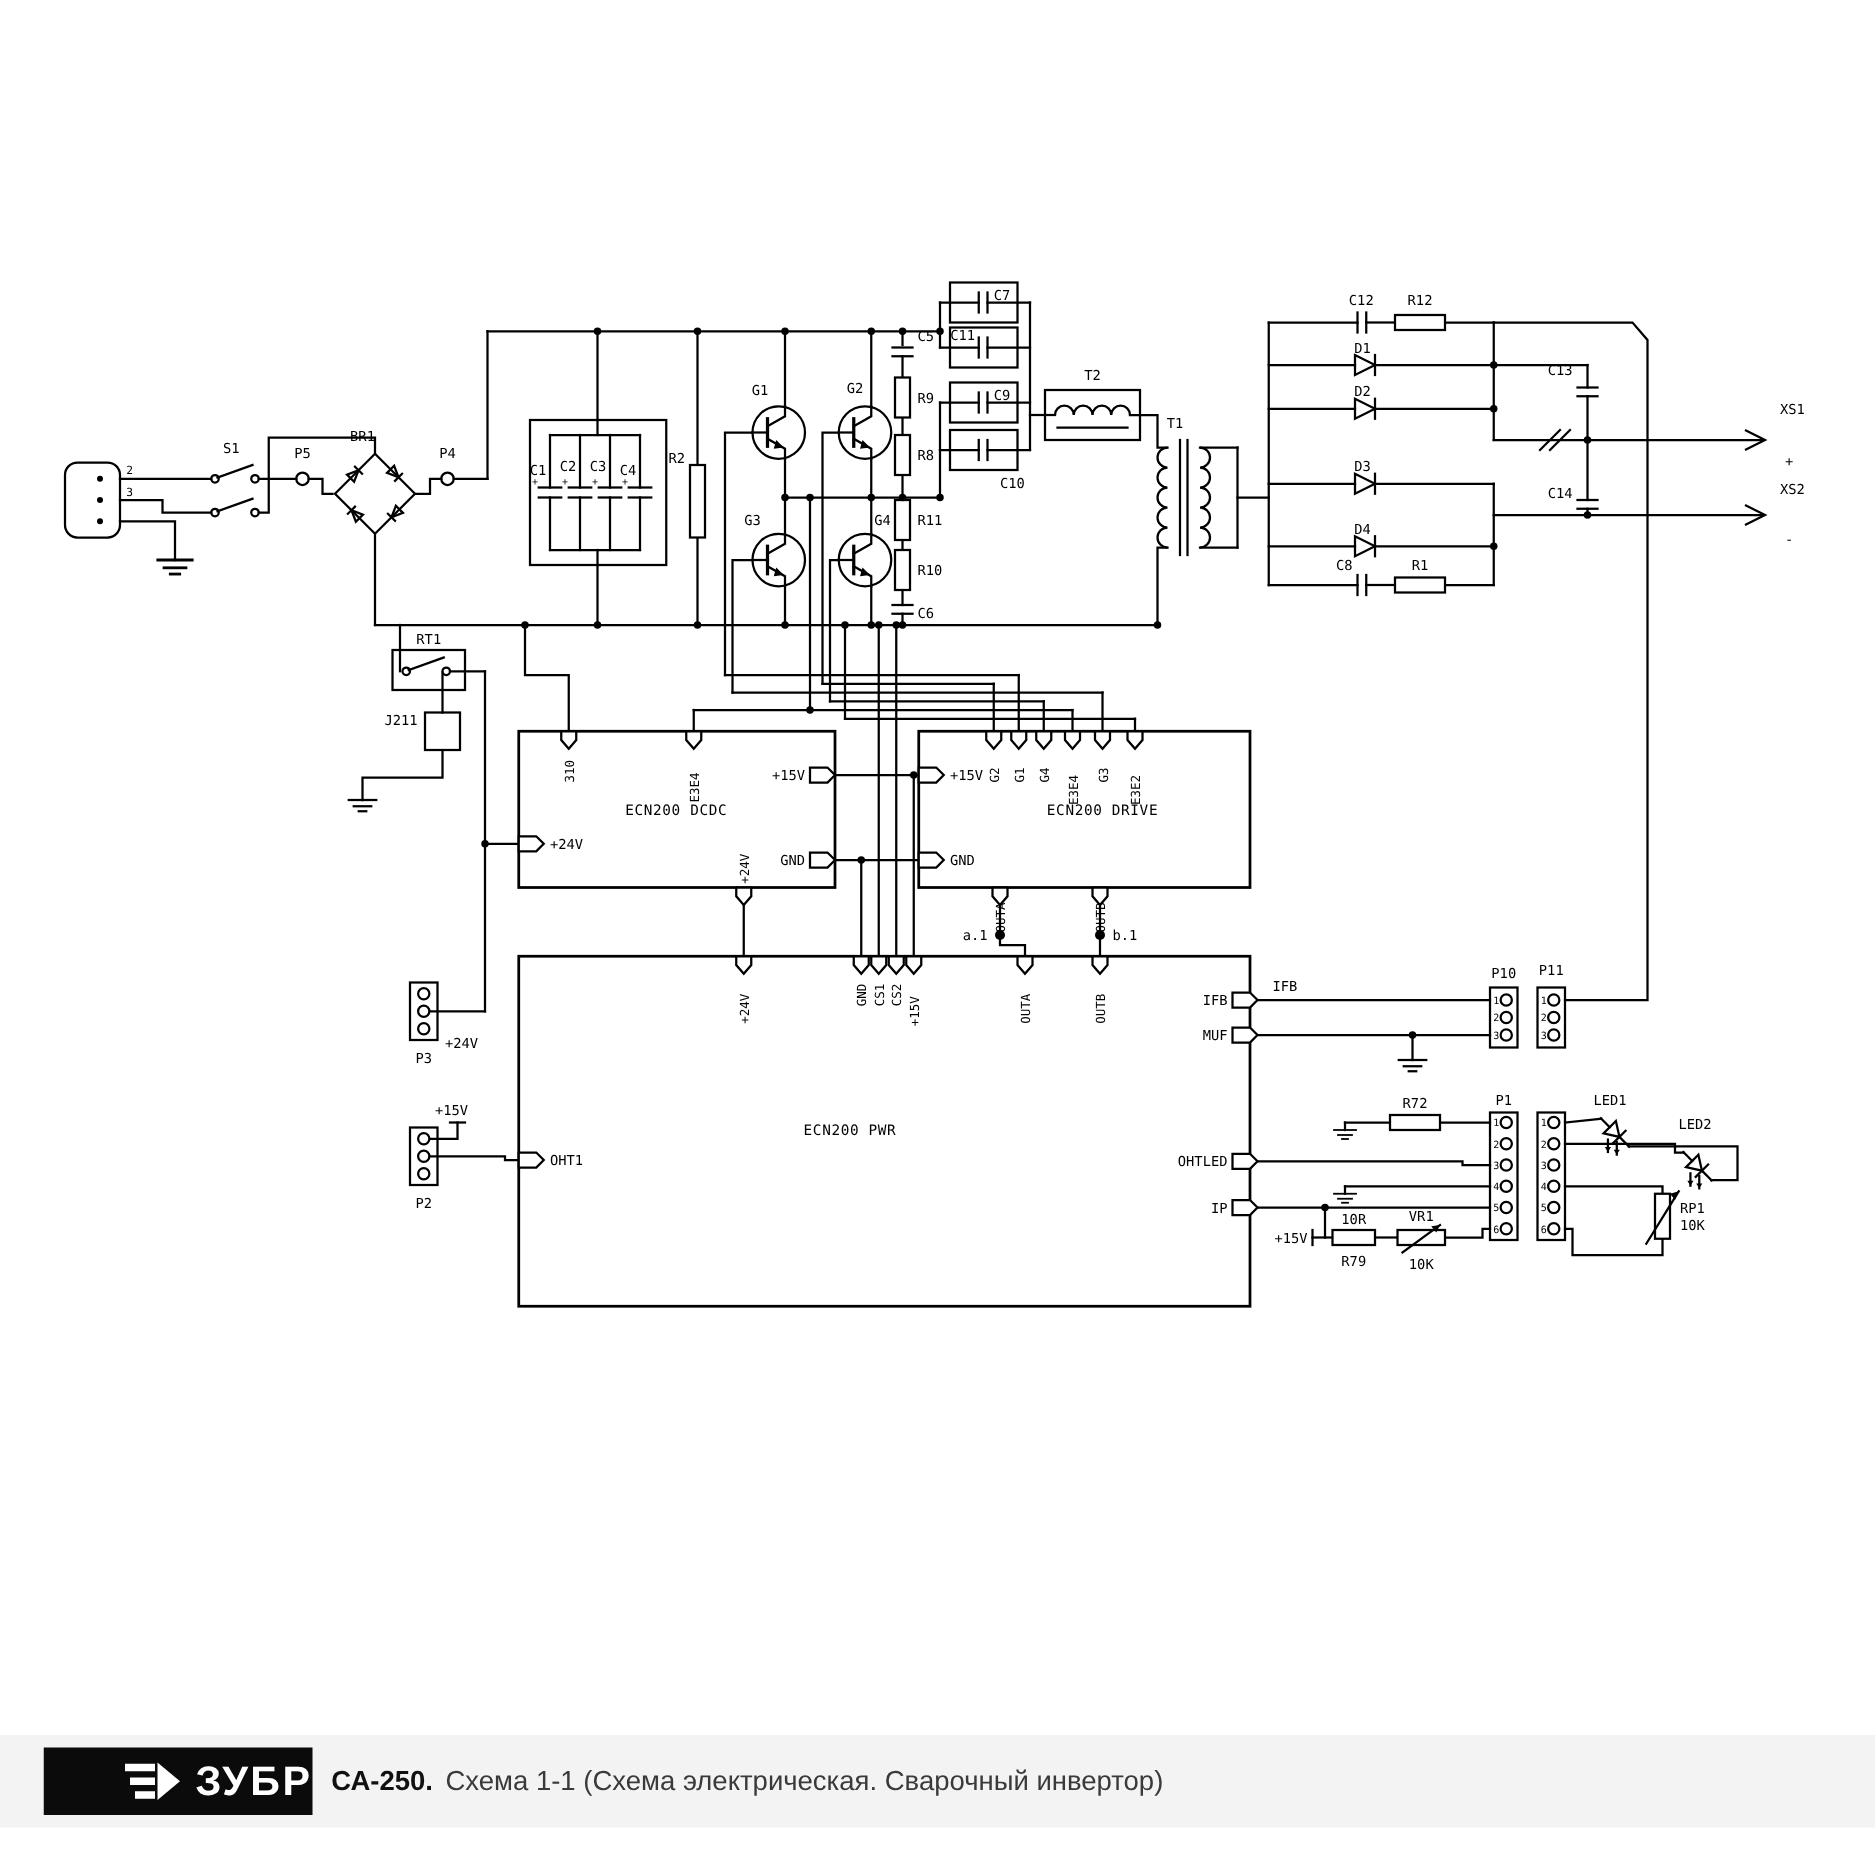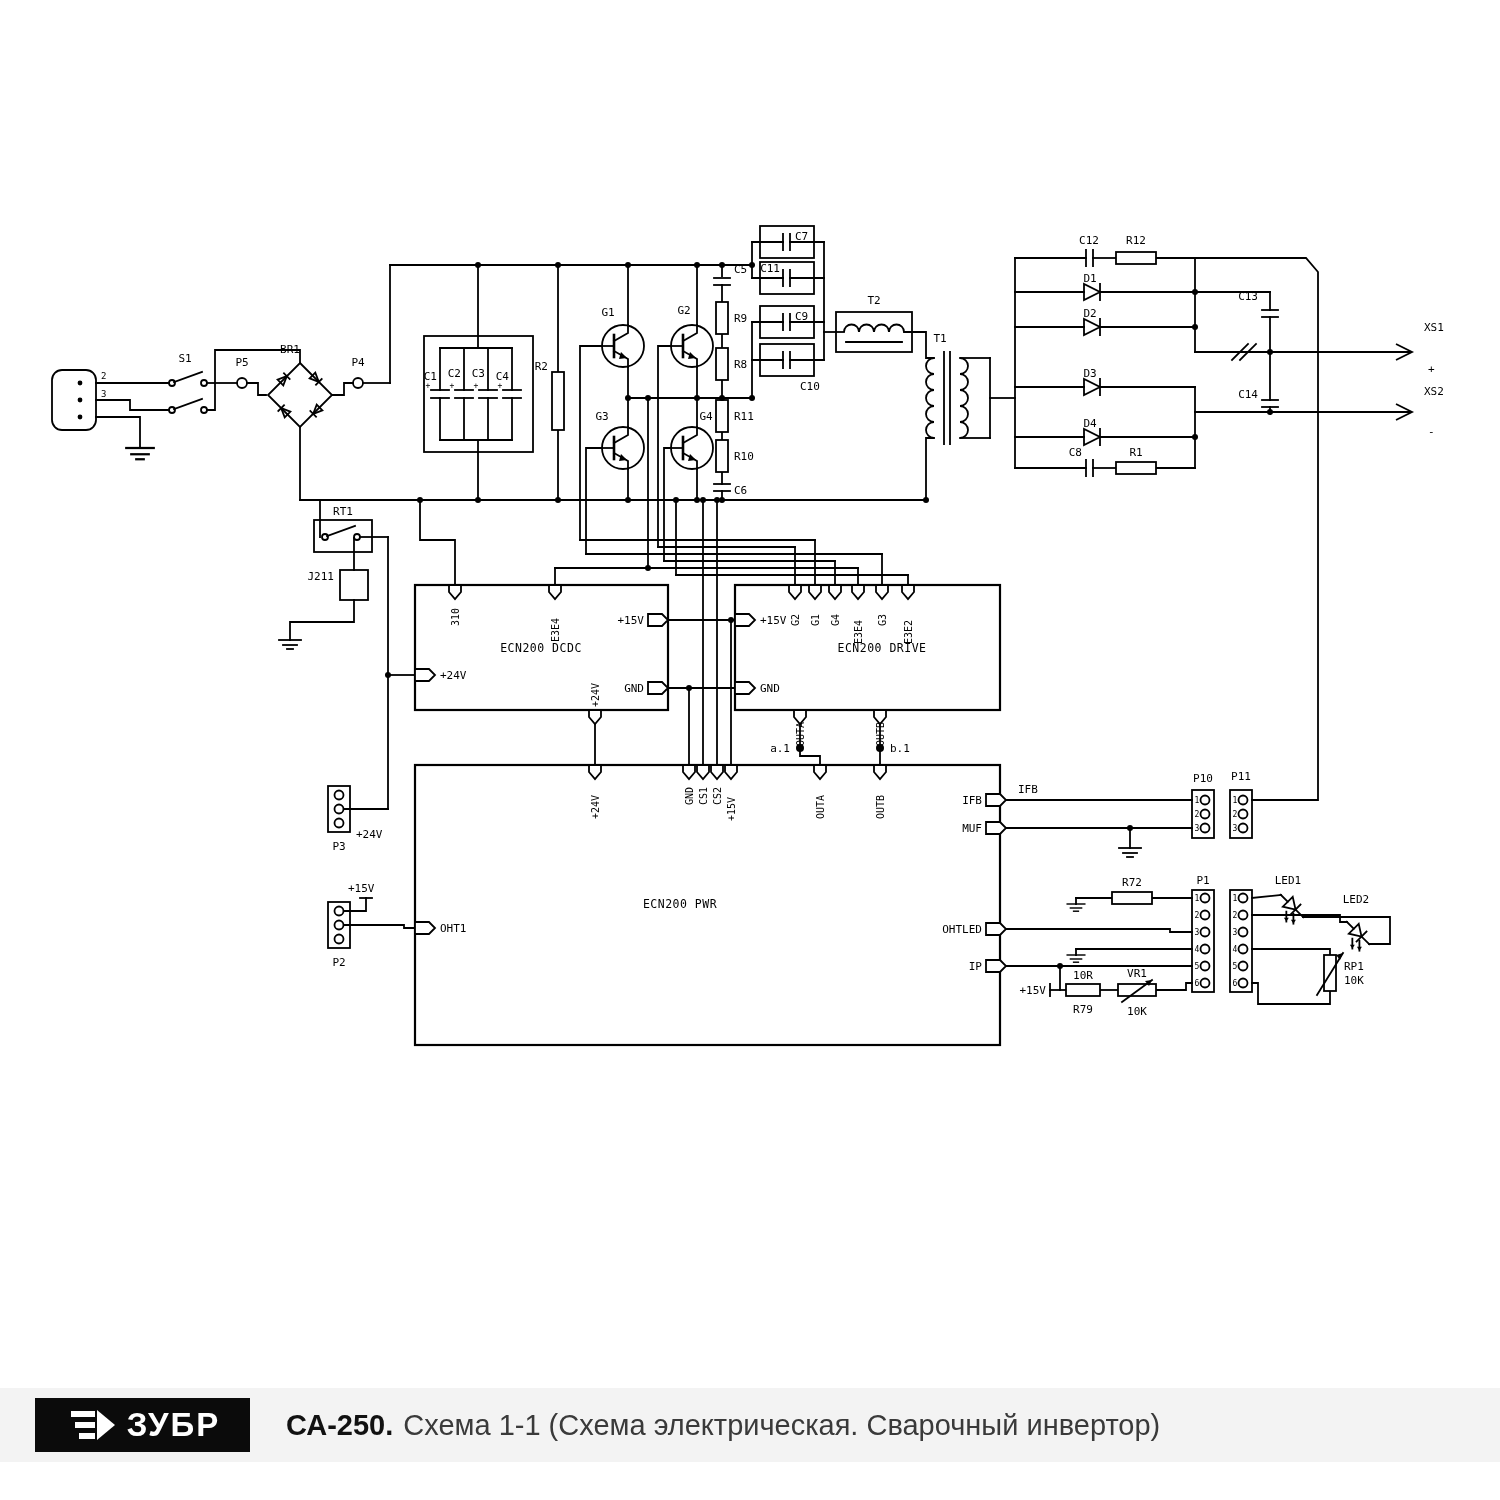--- a/index.html
+++ b/index.html
@@ -13,23 +13,23 @@
   .dot{fill:#000;stroke:none}
   .t{font-family:"DejaVu Sans Mono",monospace;font-size:11px;fill:#000}
   .tm{text-anchor:middle}
   .te{text-anchor:end}
   .tr{font-size:10px}
   .tn{font-size:8px;text-anchor:middle}
   .ts{font-size:9px}
   .tt{font-size:11.5px;letter-spacing:0.5px}
   
   .footer{position:absolute;left:0;top:1388px;width:1500px;height:74px;background:#f3f3f3;display:flex;align-items:center}
-  .logo-box{margin-left:35px;width:215px;height:54px;background:#0b0b0b;display:flex;align-items:center;justify-content:center;gap:10px;flex:0 0 auto}
+  .logo-box{margin-left:35px;width:215px;height:54px;background:#0b0b0b;display:flex;align-items:center;justify-content:flex-end;gap:10px;flex:0 0 auto}
   .logo-text{color:#fff;font-weight:bold;font-size:33px;letter-spacing:2px}
-  .caption{margin-left:36px;font-size:29px;color:#3a3a3a;white-space:nowrap}
+  .caption{margin-left:15px;font-size:22px;color:#3a3a3a;white-space:nowrap}
   .model{font-weight:bold;color:#111;margin-right:10px}
 </style>
 </head>
 <body>
 
 <div class="stage">
 <svg class="schematic" width="1500" height="1388" viewBox="0 0 1500 1388">
 <defs>
   <g id="gnd">
           <line x1="-11" y1="0" x2="11" y2="0" class="w"></line>

